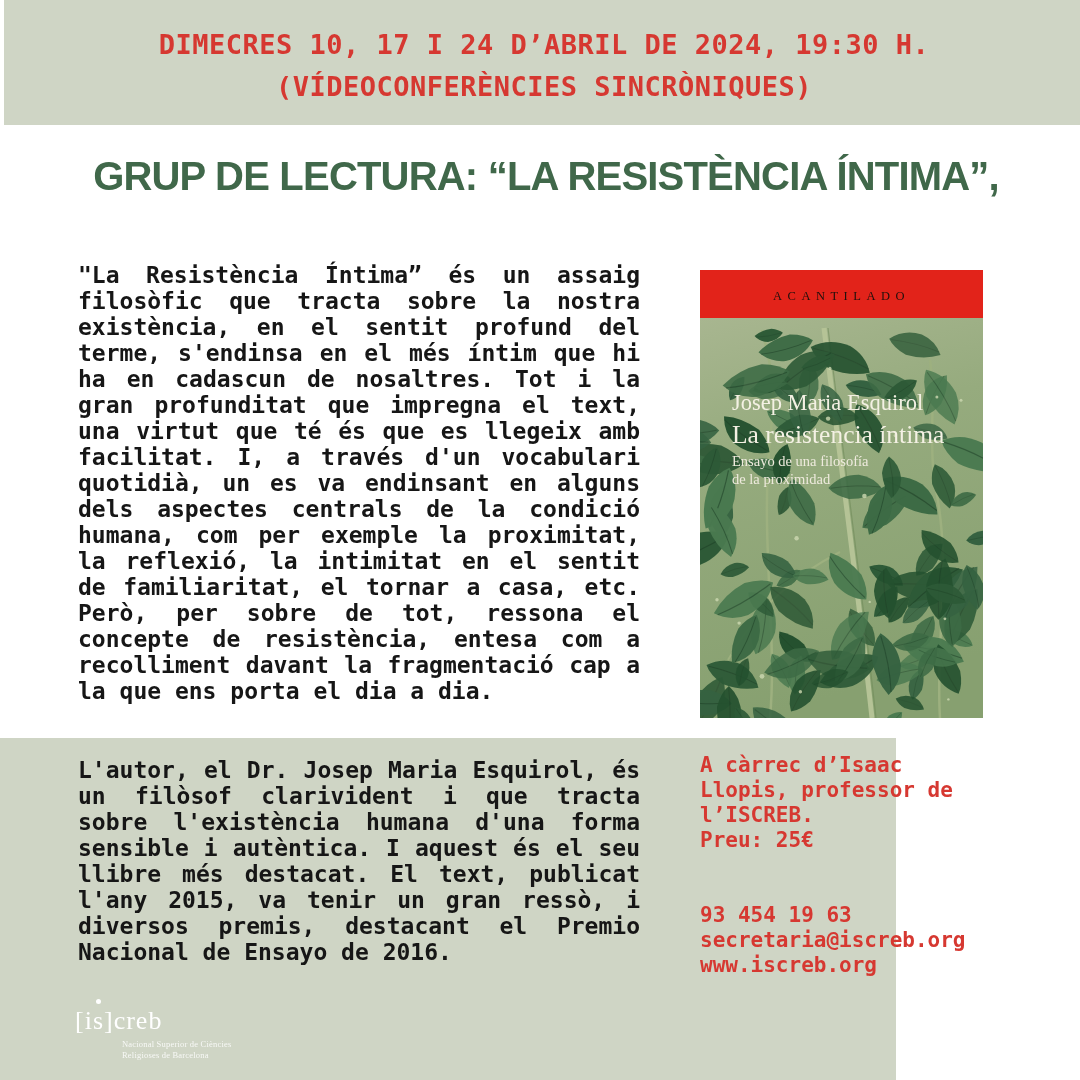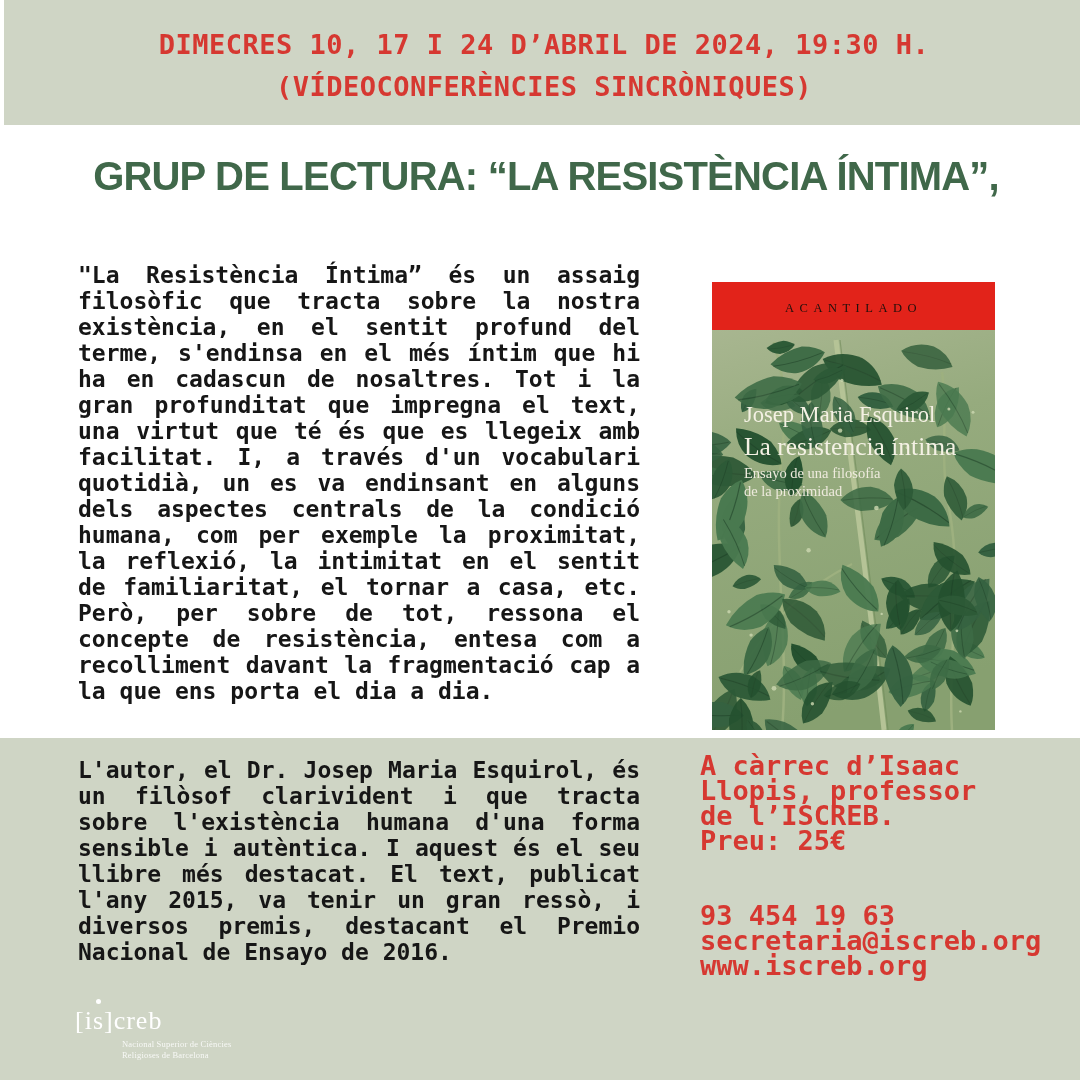--- a/index.html
+++ b/index.html
@@ -72,43 +72,43 @@
     position: absolute;
     left: 78px; top: 137px;
     width: 562px;
   }
 
   
   .book-cover {
     position: absolute;
     left: 700px; top: 145px;
     width: 309px; height: 448px;
-    margin: 12px;
+    margin: 0;
   }
   .book-cover svg { display: block; }
 
   
   .bottom {
     position: absolute;
     left: 0; top: 738px;
-    width: 1080px; height: 342px;
+    width: 896px; height: 342px;
     background: #cfd5c5;
   }
   .p2 {
     position: absolute;
     left: 78px; top: 19px;
     width: 562px;
   }
   .details {
     position: absolute;
     left: 700px; top: 15px;
     width: 278px;
     font-family: "DejaVu Sans Mono", monospace;
     font-weight: 700;
-    font-size: 27px;
+    font-size: 21px;
     line-height: 25px;
     color: #d63831;
   }
   .detail-block { margin: 0; }
   .gap-1 { margin-top: 25px; }
   .gap-2 { margin-top: 50px; }
 
   
   .logo {
     position: absolute;

